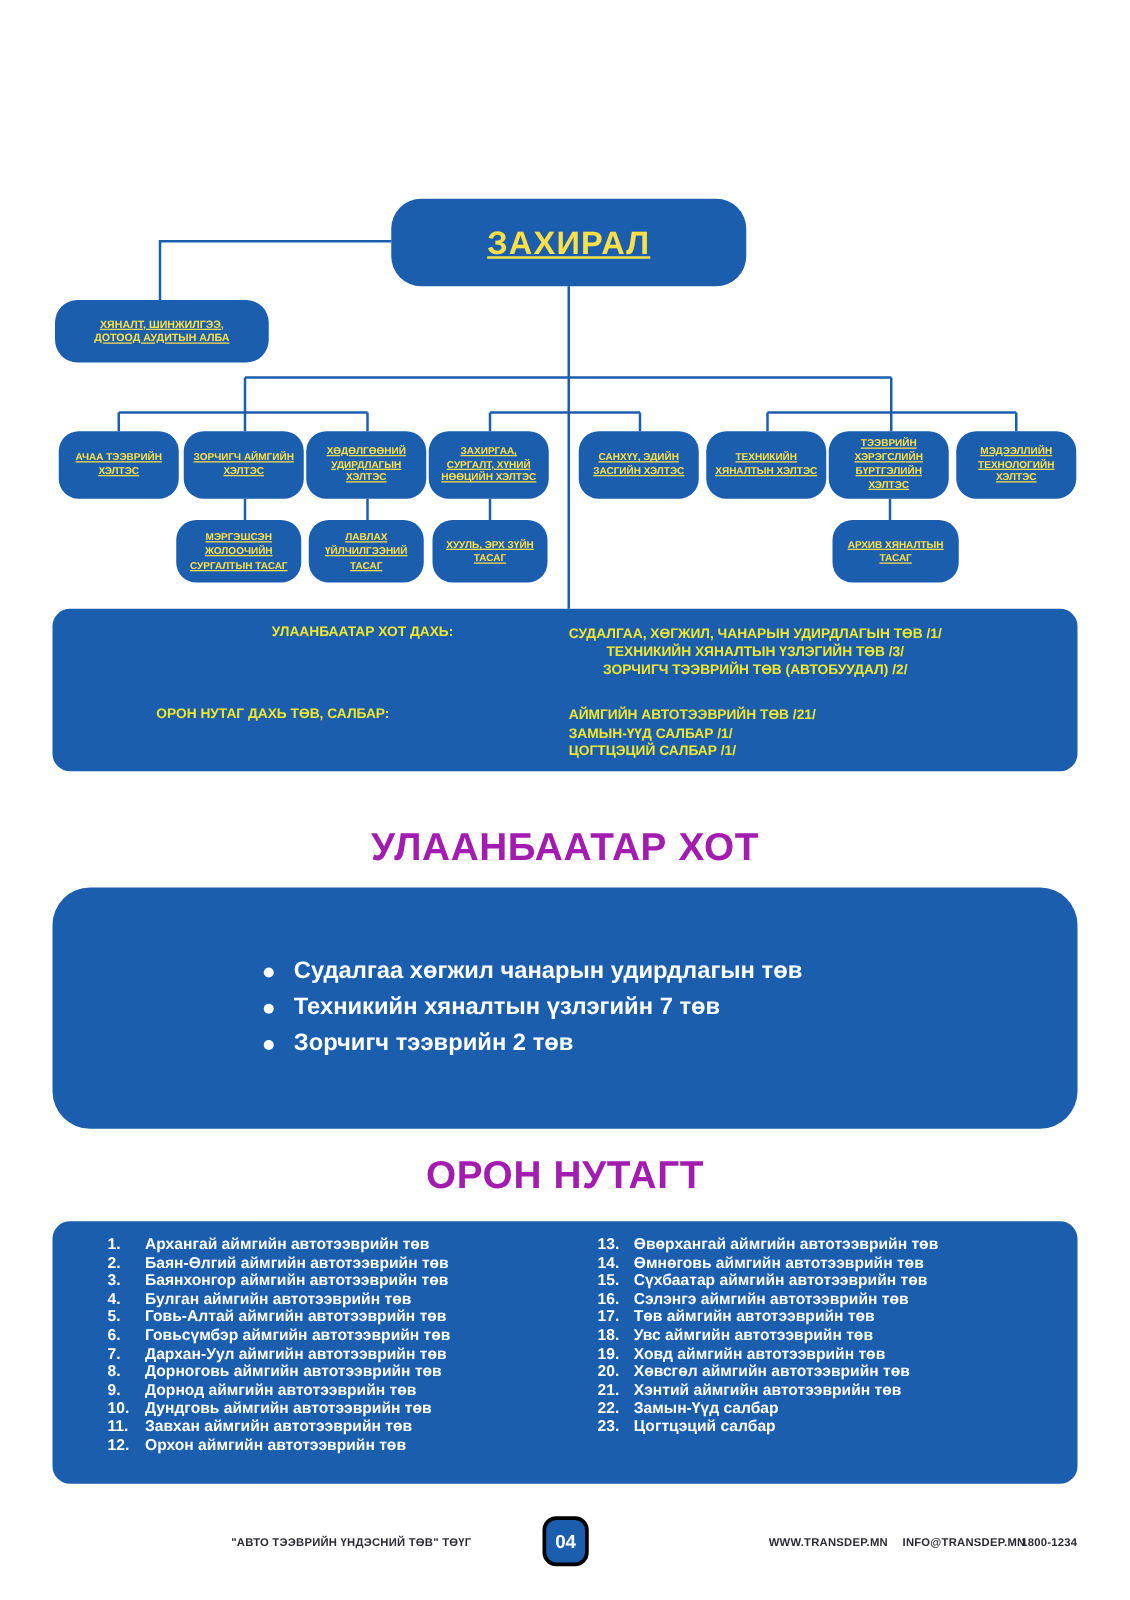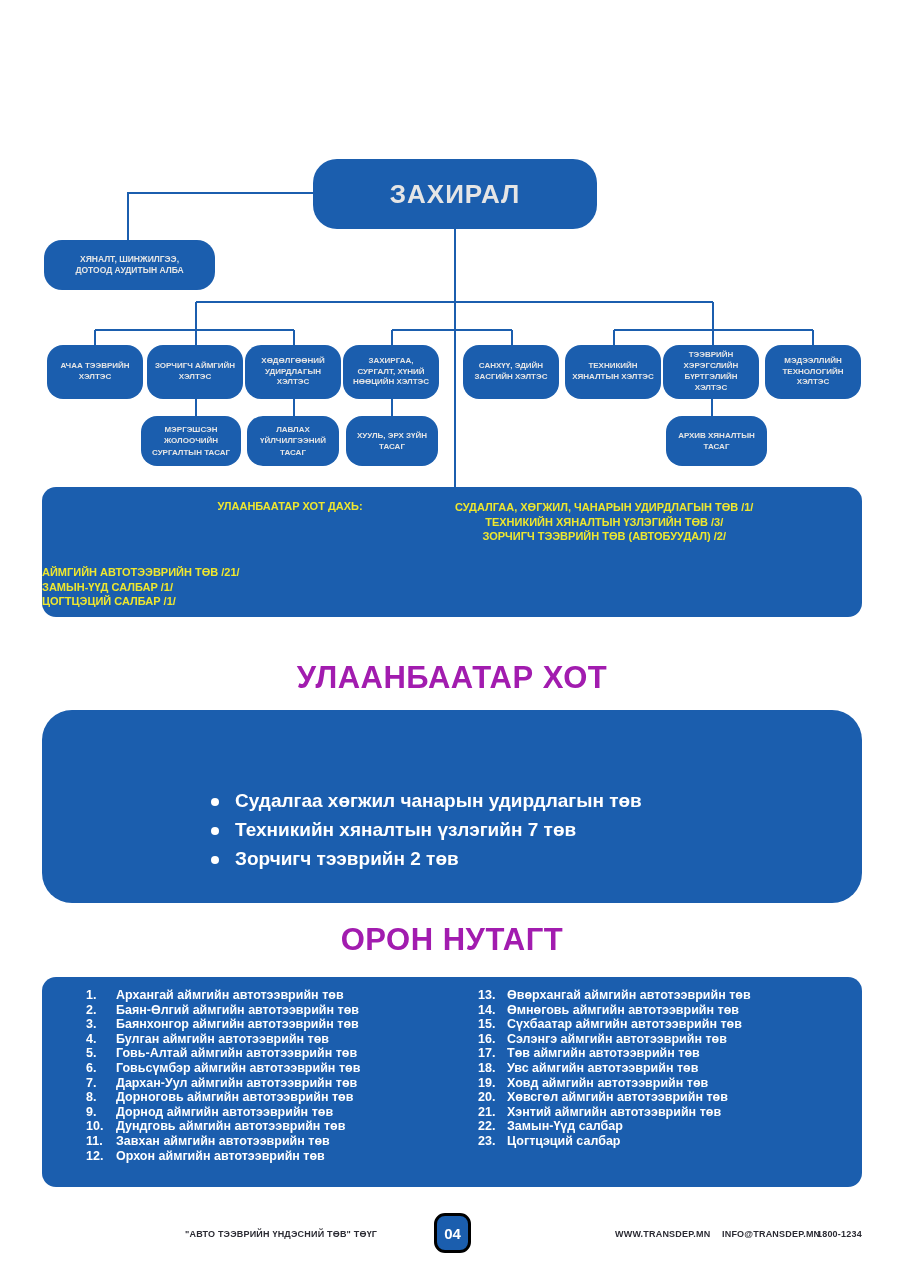--- a/index.html
+++ b/index.html
@@ -11,22 +11,22 @@
   .page-title { position:absolute; top:46px; left:0; width:100%; text-align:center;
     font-size:38px; font-weight:800; color:#1c5fb0; letter-spacing:0.5px; }
   .section-heading { position:absolute; left:0; width:100%; text-align:center;
     font-size:31px; font-weight:800; color:#a21caf; letter-spacing:0.5px; }
   .city-heading { top:660px; }
   .regional-heading { top:922px; }
 
   
   .chart { position:absolute; top:0; left:0; width:904px; height:650px; }
   .connectors { position:absolute; top:0; left:0; }
-  .box { position:absolute; background:#1b5eae; color:#e5e5e5; font-weight:700;
-    display:flex; align-items:center; justify-content:center; text-align:center; }
+  .box { position:absolute; background:#1b5eae; color:#fde047; font-weight:700;
+    display:flex; align-items:center; justify-content:center; text-align:center;text-decoration:underline; }
   .director-box { left:313px; top:159px; width:284px; height:70px; border-radius:24px;
     font-size:26px; letter-spacing:1px; }
   .staff-box { left:44px; top:240px; width:171px; height:50px; border-radius:18px;
     font-size:8.5px; line-height:1.35; padding:0 30px; }
   .dept-box { top:345px; width:96px; height:54px; border-radius:16px;
     font-size:8px; line-height:1.35; padding:0 6px; }
   .dept-row .dept-box:nth-of-type(1){ left:47px; }
   .dept-row .dept-box:nth-of-type(2){ left:147px; }
   .dept-row .dept-box:nth-of-type(3){ left:245px; }
   .dept-row .dept-box:nth-of-type(4){ left:343px; }
@@ -44,21 +44,21 @@
   .summary-panel { position:absolute; left:42px; top:487px; width:820px; height:130px;
     background:#1b5eae; border-radius:14px; }
   .summary-row { position:absolute; left:0; width:100%; display:flex; }
   .summary-row.r1 { top:13px;text-align:center; }
   .summary-row.r2 { top:78px; }
   .summary-label { margin-left:83px; width:330px; color:#efe72e; font-weight:700; font-size:11px; }
   .summary-lines { color:#efe72e; font-weight:700; font-size:11px; line-height:14.6px; list-style:none; }
 
   
   .city-panel { position:absolute; left:42px; top:710px; width:820px; height:193px;
-    background:#1b5eae; border-radius:30px; padding:80px 0 0 165px; }
+    background:#1b5eae; border-radius:30px; padding:56px 0 0 165px; }
   .city-list { list-style:none; }
   .city-list li { position:relative; padding-left:28px; margin-bottom:7px;
     color:#ffffff; font-weight:700; font-size:19px; }
   .city-list li::before { content:""; position:absolute; left:4px; top:8px;
     width:8px; height:8px; border-radius:50%; background:#ffffff; }
 
   
   .regional-panel { position:absolute; left:42px; top:977px; width:820px; height:210px;
     background:#1b5eae; border-radius:14px; }
   .regional-col { position:absolute; top:11px; list-style:none; }
@@ -177,20 +177,21 @@
       <div class="summary-row r1">
         <span class="summary-label">УЛААНБААТАР ХОТ ДАХЬ:</span>
         <ul class="summary-lines">
 
         <li>СУДАЛГАА, ХӨГЖИЛ, ЧАНАРЫН УДИРДЛАГЫН ТӨВ /1/</li>
             <li>ТЕХНИКИЙН ХЯНАЛТЫН ҮЗЛЭГИЙН ТӨВ /3/</li>
             <li>ЗОРЧИГЧ ТЭЭВРИЙН ТӨВ (АВТОБУУДАЛ) /2/</li>
           </ul>
       </div>
       <div class="summary-row r2">
+        <span class="summary-label">ОРОН НУТАГ ДАХЬ ТӨВ, САЛБАР:</span>
         <ul class="summary-lines">
 
         <li>АЙМГИЙН АВТОТЭЭВРИЙН ТӨВ /21/</li>
             <li>ЗАМЫН-ҮҮД САЛБАР /1/</li>
             <li>ЦОГТЦЭЦИЙ САЛБАР /1/</li>
           </ul>
       </div>
     </div>
   </div>
 

